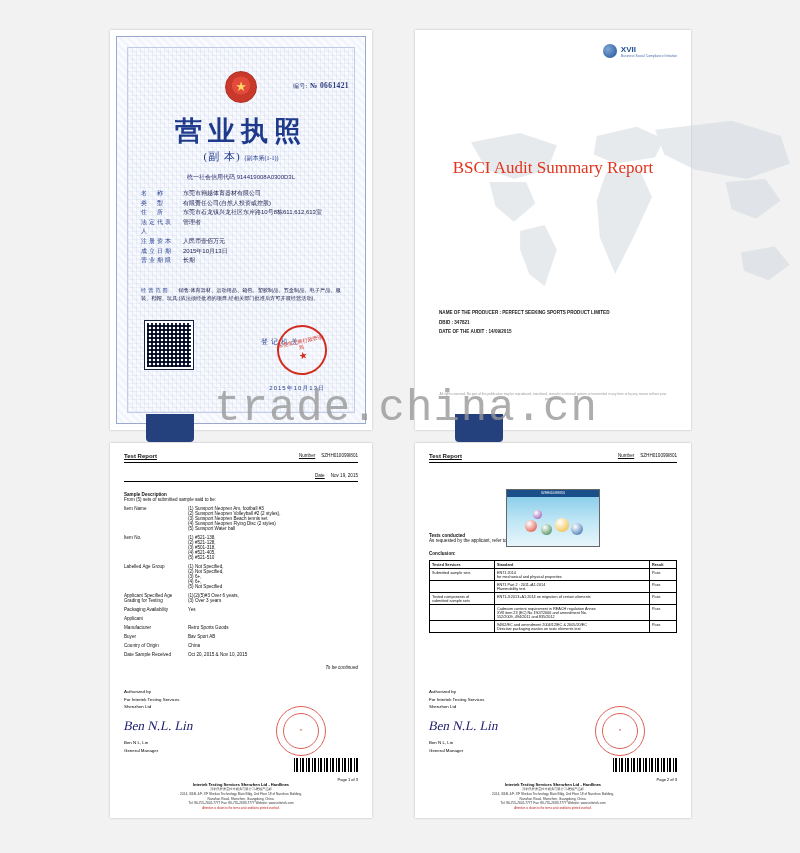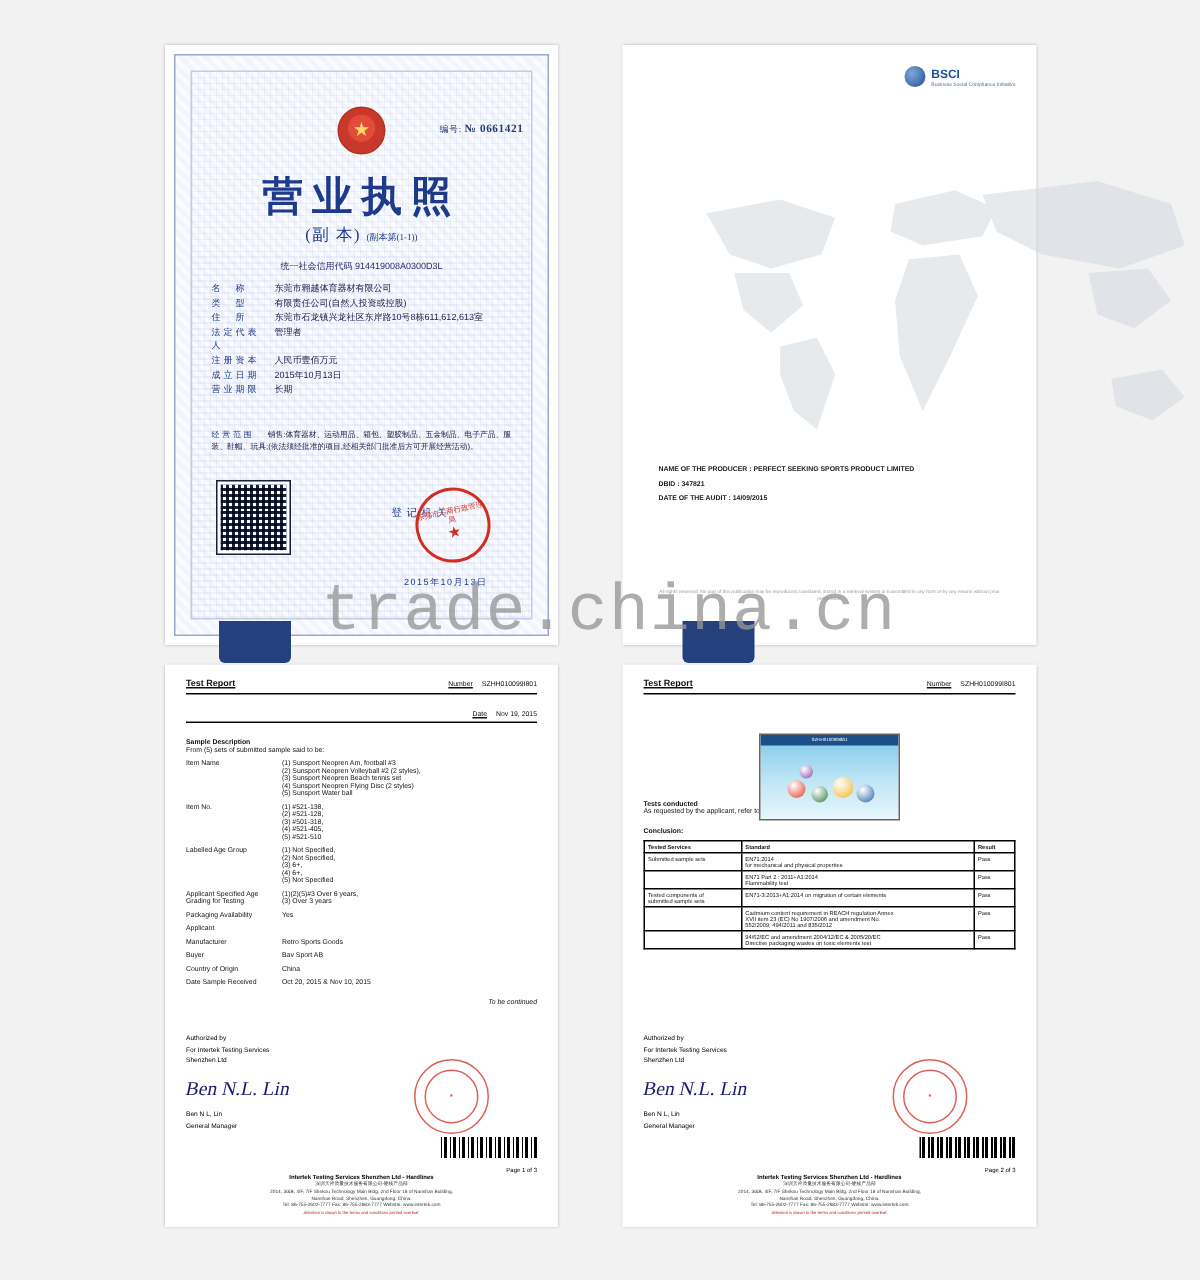--- a/index.html
+++ b/index.html
@@ -274,38 +274,39 @@
           <span>东莞市工商行政管理局</span>
         </div>
       <div class="lic-date">2015年10月13日</div>
     </div>
   </div>
 
   <div class="sheet" id="sheet-bsci">
     <div class="bsci-logo">
       <span class="dot"></span>
       <span class="txt">
-        <span>BSCI</span>
+        <span>XVII</span>
         <span class="sub">Business Social Compliance Initiative</span>
       </span>
     </div>
 
     <svg class="bsci-map" viewBox="0 0 260 150">
       <g fill="#cfd6dd">
         <path d="M30 34 L62 28 L86 36 L80 52 L58 58 L40 52 Z"></path>
         <path d="M42 60 L66 60 L72 74 L58 86 L46 76 Z"></path>
         <path d="M62 92 L78 88 L86 104 L78 128 L68 120 L62 104 Z"></path>
         <path d="M112 30 L138 24 L156 32 L150 44 L124 48 L110 42 Z"></path>
         <path d="M118 54 L140 52 L148 70 L136 96 L124 120 L114 96 L112 72 Z"></path>
         <path d="M150 26 L200 20 L232 30 L238 48 L210 58 L176 52 L156 42 Z"></path>
         <path d="M196 60 L222 58 L232 72 L216 84 L200 78 Z"></path>
         <path d="M206 106 L228 102 L238 114 L224 124 L208 118 Z"></path>
       </g>
     </svg>
 
+    <div class="bsci-title">BSCI Audit Summary Report</div>
 
     <div class="bsci-meta">
       <div>NAME OF THE PRODUCER : PERFECT SEEKING SPORTS PRODUCT LIMITED</div>
       <div>DBID : 347821</div>
       <div>DATE OF THE AUDIT : 14/09/2015</div>
     </div>
 
     <div class="bsci-foot">All rights reserved. No part of this publication may be reproduced, translated, stored in a retrieval system or transmitted in any form or by any means without prior permission.</div>
   </div>
 

